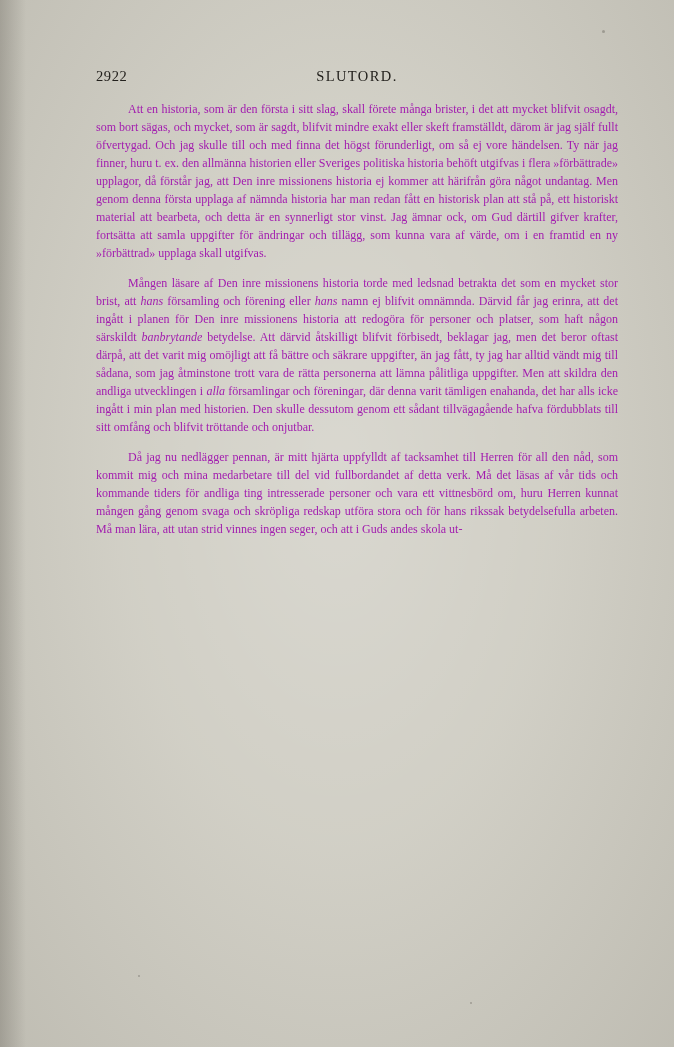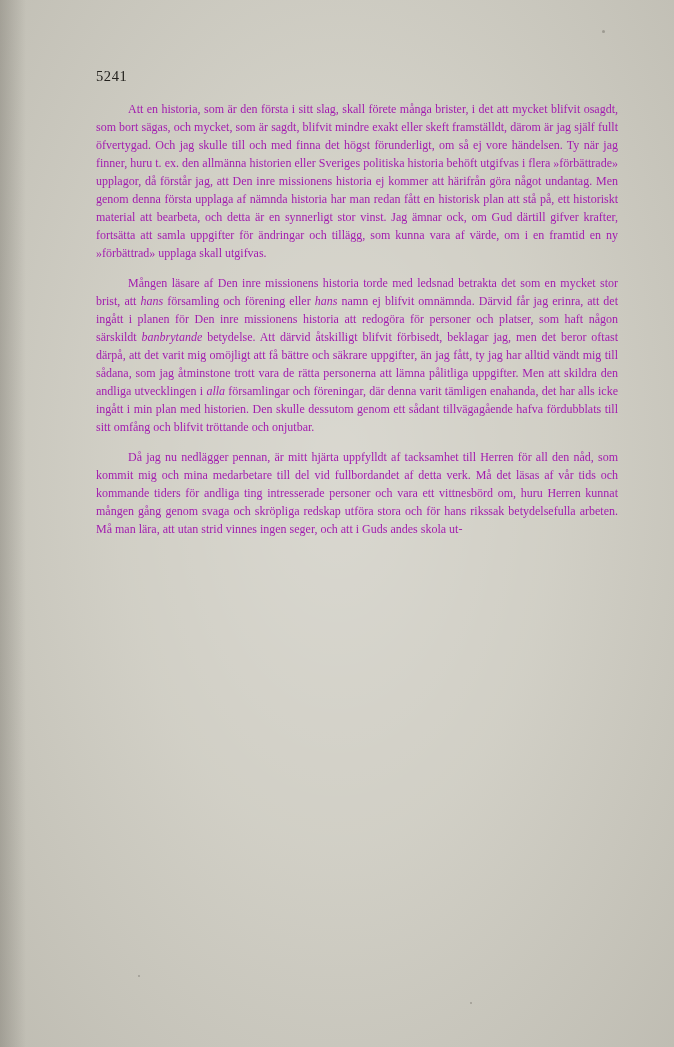--- a/index.html
+++ b/index.html
@@ -92,21 +92,22 @@
 
 <div class="page">
 
   <div class="speck" style="left:602px;top:30px;width:3px;height:3px;"></div>
   <div class="speck" style="left:138px;top:975px;width:2px;height:2px;"></div>
   <div class="speck" style="left:470px;top:1002px;width:2px;height:2px;"></div>
 
   <div class="content">
 
     <div class="running-head">
-      <div class="folio">5241</div>
+      <div class="folio">2922</div>
+      <div class="head-title">SLUTORD.</div>
     </div>
 
     <div class="body-text">
       <p><span>Att en historia, som är den första i sitt slag, skall förete många brister, i det att mycket blifvit osagdt, som bort sägas, och mycket, som är sagdt, blifvit mindre exakt eller skeft framställdt, därom är jag själf fullt öfvertygad. Och jag skulle till och med finna det högst förunderligt, om så ej vore händelsen. Ty när jag finner, huru t. ex. den allmänna historien eller Sveriges politiska historia behöft utgifvas i flera »förbättrade» upplagor, då förstår jag, att Den inre missionens historia ej kommer att härifrån göra något undantag. Men genom denna första upplaga af nämnda historia har man redan fått en historisk plan att stå på, ett historiskt material att bearbeta, och detta är en synnerligt stor vinst. Jag ämnar ock, om Gud därtill gifver krafter, fortsätta att samla uppgifter för ändringar och tillägg, som kunna vara af värde, om i en framtid en ny »förbättrad» upplaga skall utgifvas.</span></p>
       <p><span>Mången läsare af Den inre missionens historia torde med ledsnad betrakta det som en mycket stor brist, att <em>hans</em> församling och förening eller <em>hans</em> namn ej blifvit omnämnda. Därvid får jag erinra, att det ingått i planen för Den inre missionens historia att redogöra för personer och platser, som haft någon särskildt <em>banbrytande</em> betydelse. Att därvid åtskilligt blifvit förbisedt, beklagar jag, men det beror oftast därpå, att det varit mig omöjligt att få bättre och säkrare uppgifter, än jag fått, ty jag har alltid vändt mig till sådana, som jag åtminstone trott vara de rätta personerna att lämna pålitliga uppgifter. Men att skildra den andliga utvecklingen i <em>alla</em> församlingar och föreningar, där denna varit tämligen enahanda, det har alls icke ingått i min plan med historien. Den skulle dessutom genom ett sådant tillvägagående hafva fördubblats till sitt omfång och blifvit tröttande och onjutbar.</span></p>
       <p><span>Då jag nu nedlägger pennan, är mitt hjärta uppfylldt af tacksamhet till Herren för all den nåd, som kommit mig och mina medarbetare till del vid fullbordandet af detta verk. Må det läsas af vår tids och kommande tiders för andliga ting intresserade personer och vara ett vittnesbörd om, huru Herren kunnat mången gång genom svaga och skröpliga redskap utföra stora och för hans rikssak betydelsefulla arbeten. Må man lära, att utan strid vinnes ingen seger, och att i Guds andes skola ut-</span></p>
     </div>
 
   </div>
 </div>

